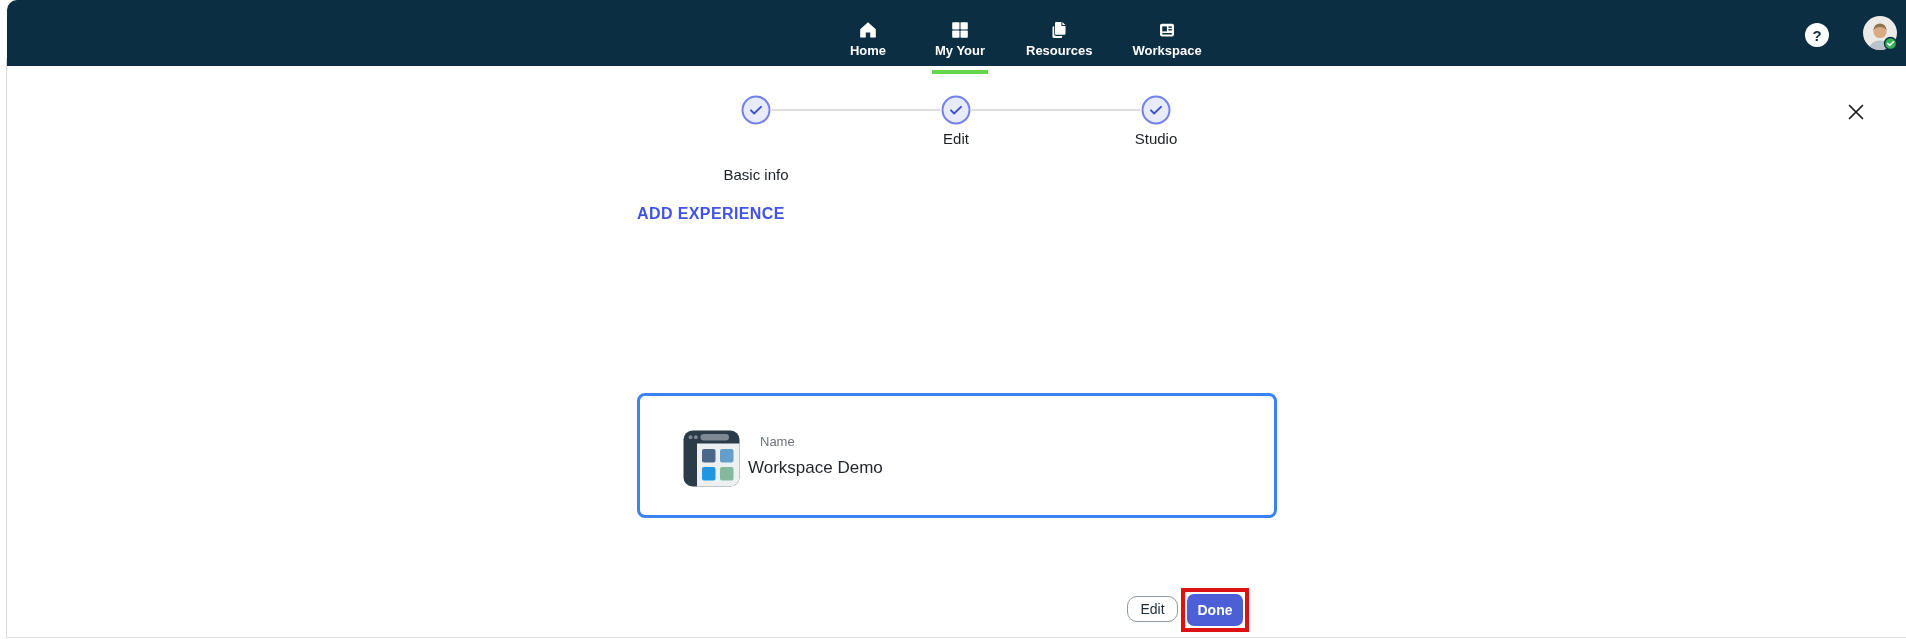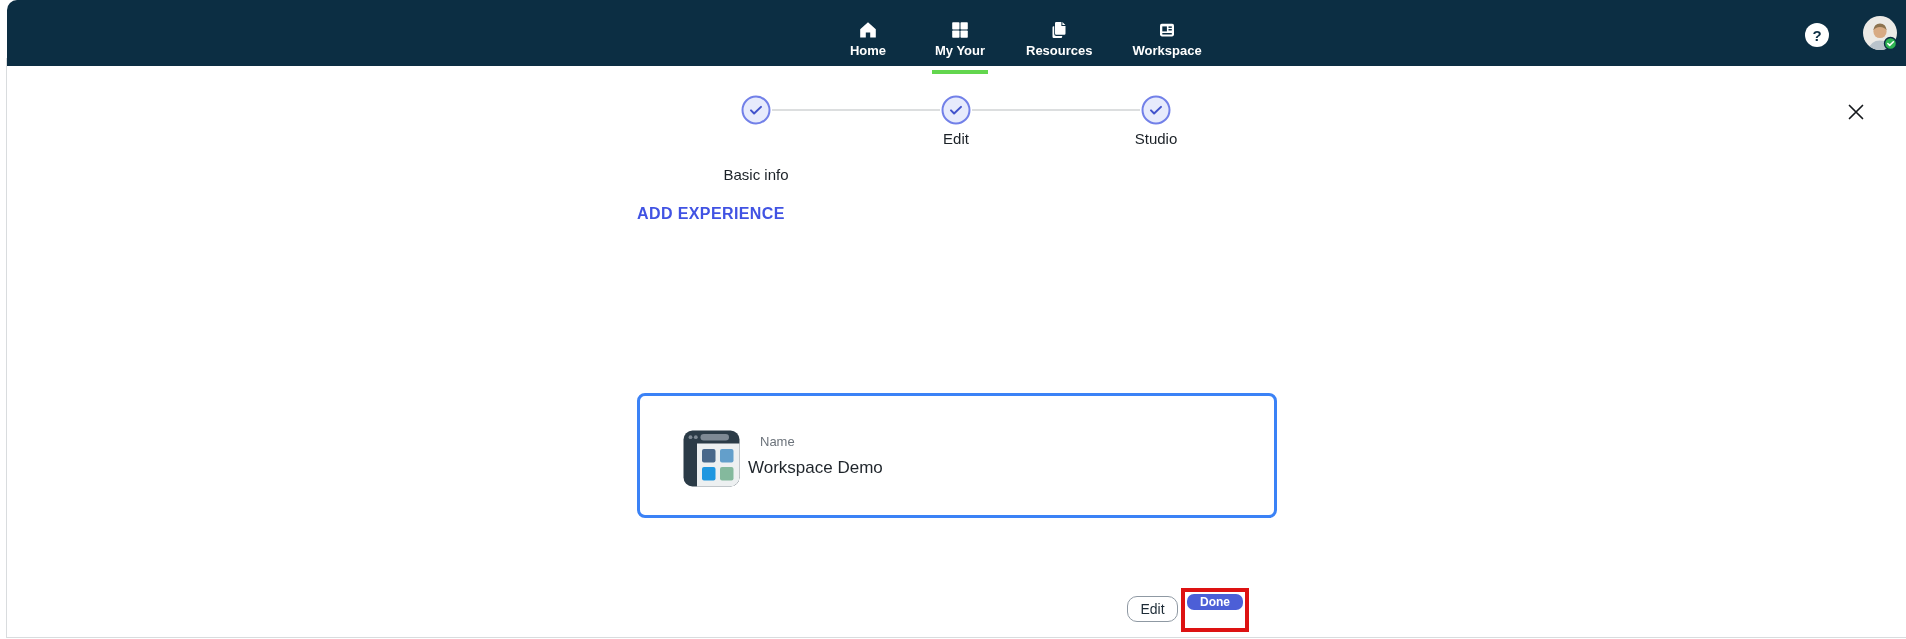--- a/index.html
+++ b/index.html
@@ -66,23 +66,23 @@
   .field-label { position:absolute; left:120px; top:38px; font-size:13px; color:#6c737b; }
   .field-value { position:absolute; left:108px; top:62px; font-size:17px; color:#1f252b; }
 
   
   .edit-btn { position:absolute; left:1127px; top:596px; width:51px; height:26px;
     background:#fff; border:1px solid #8f99a3; border-radius:10px;
     font-family:"Liberation Sans", sans-serif; font-size:14px; font-weight:400; color:#1d2b36;
     display:flex; align-items:center; justify-content:center; cursor:pointer; }
   .annotation { position:absolute; left:1181px; top:588px; width:68px; height:44px;
     border:4px solid #dd1212; }
-  .done-btn { position:absolute; left:2px; top:2px; width:56px; height:16px;
+  .done-btn { position:absolute; left:2px; top:2px; width:56px; height:32px;
     background:#4c5fd7; border:none; border-radius:7px;
-    font-family:"Liberation Sans", sans-serif; font-size:12px; font-weight:700; color:#fff;
+    font-family:"Liberation Sans", sans-serif; font-size:14px; font-weight:700; color:#fff;
     display:flex; align-items:center; justify-content:center; cursor:pointer; }
 </style>
 </head>
 <body>
 
 <div class="page">
   <div class="seam-left"></div>
   <div class="seam-bottom"></div>
 
   <div class="header">

